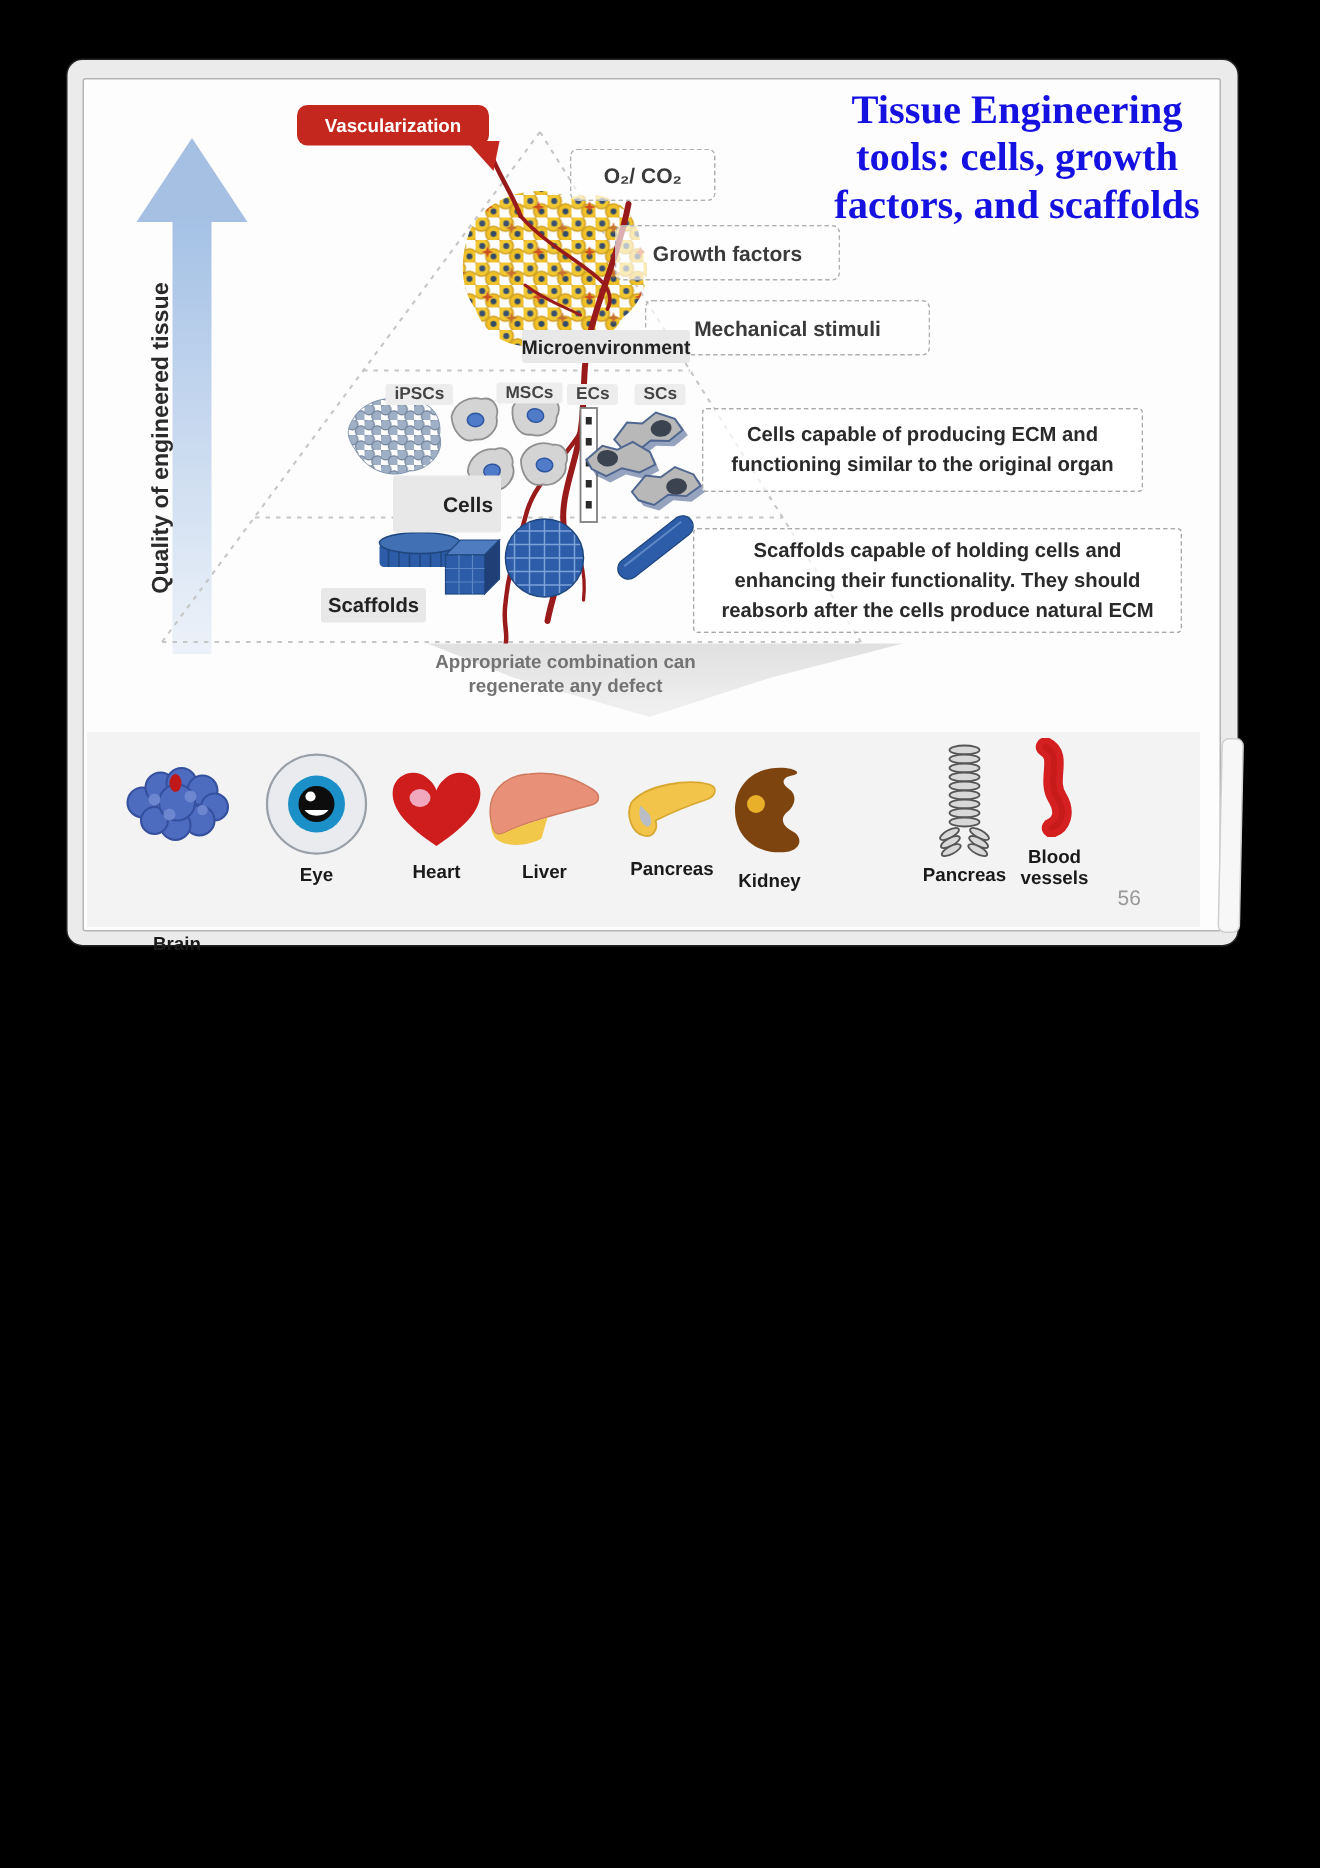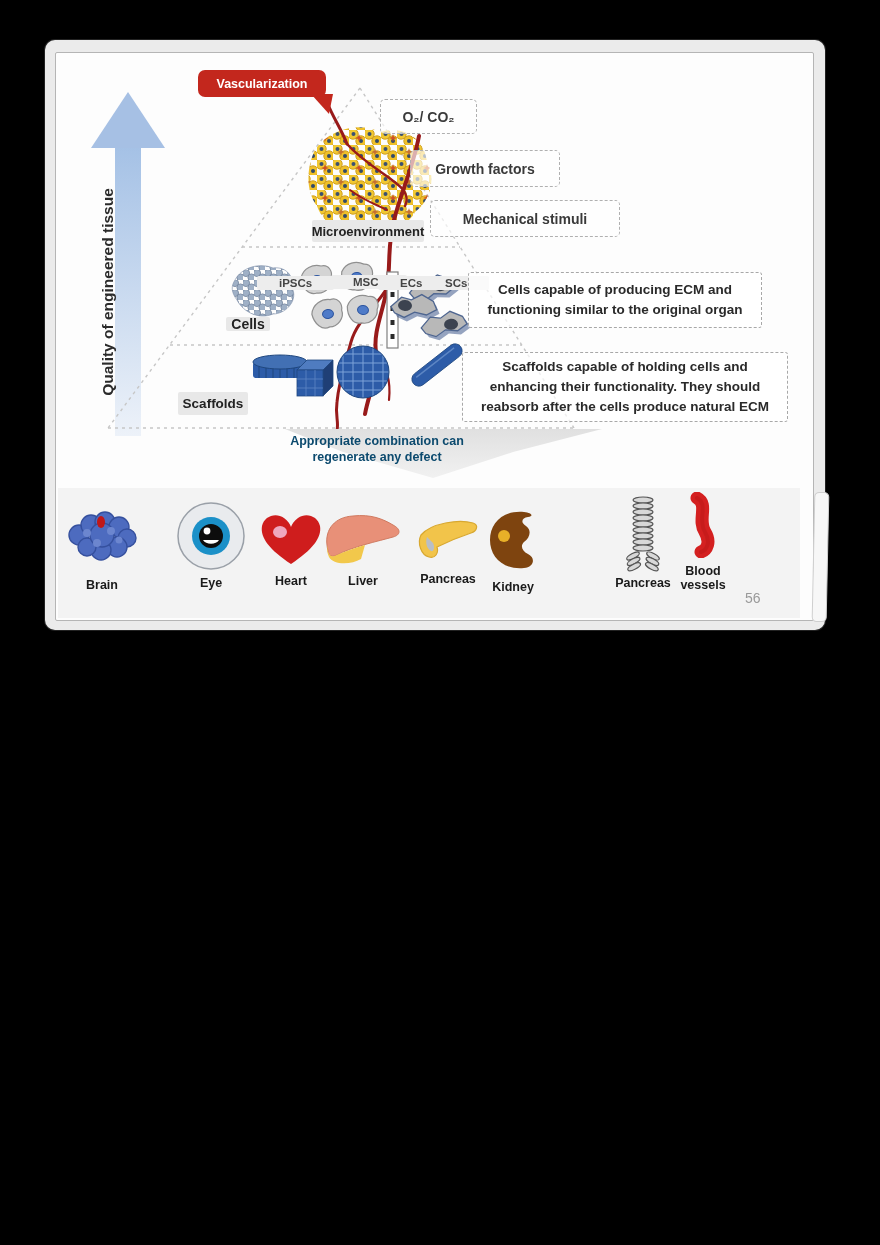--- a/index.html
+++ b/index.html
@@ -18,27 +18,27 @@
   .callout{left:153px;top:30px;width:128px;height:27px;background:var(--callout-red,#c3271d);
            border-radius:7px;color:#fff;font-weight:bold;font-size:12.5px;
            display:flex;align-items:center;justify-content:center;}
   .dashbox{border:1.6px dashed #b0b0b0;border-radius:5px;background:rgba(255,255,255,.65);
            display:flex;align-items:center;justify-content:center;
            font-size:14px;font-weight:600;color:#3a3a3a;}
   .desc{border:1.4px dashed #a8a8a8;border-radius:3px;background:rgba(255,255,255,.7);
         font-size:13.5px;font-weight:600;color:#2a2a2a;line-height:1.5;
         display:flex;align-items:center;justify-content:center;text-align:center;padding:4px 8px;box-sizing:border-box;}
   .chip{background:#e8e8e8;color:#222;font-weight:bold;display:flex;align-items:center;
-        justify-content:center;border-radius:2px;}
+        justify-content:center;border-radius:2px;margin-left:36px;}
   .ctlabel{background:#ededed;color:#444;font-weight:600;font-size:11.5px;
-           padding:1px 22px;border-radius:2px;margin-top:20px;}
+           padding:1px 6px;border-radius:2px;}
   .axis-label{left:-62px;top:243px;width:250px;text-align:center;font-size:15.5px;
               font-weight:600;color:#2b2b2b;transform:rotate(-90deg);}
   .banner-text{left:228px;top:394px;width:208px;text-align:center;font-size:12.5px;
-               font-weight:bold;color:#0c4a6e;line-height:1.25;}
+               font-weight:bold;color:#737373;line-height:1.25;}
   .strip{left:13px;top:448px;width:742px;height:130px;background:var(--strip-bg,#f3f3f3);}
   .organ{position:absolute;width:86px;display:flex;flex-direction:column;align-items:center;}
   .organ .ic{height:72px;display:flex;align-items:center;justify-content:center;}
   .organ .lb{font-size:12.5px;font-weight:bold;color:#1a1a1a;text-align:center;line-height:1.15;margin-top:4px;}
   .pagenum{left:700px;top:550px;width:40px;color:#999;font-size:14px;}
 </style>
 </head>
 <body>
 
 <div class="slide">
@@ -195,48 +195,53 @@
       </g>
       <g transform="translate(392,325) rotate(-38)">
         <rect x="-30" y="-7" width="60" height="14" rx="7" fill="#2d5ca8" stroke="#1f477f" stroke-width="0.8"></rect>
         <line x1="-24" y1="-3" x2="24" y2="-3" stroke="#5d86c4" stroke-width="1.4"></line>
       </g>
     </g>
 
     <polygon points="240,389 557,389 468,412 388,438 298,412" fill="url(#gradBanner)"></polygon>
   </svg>
 
+  <div class="abs title">
+    <div>Tissue Engineering</div>
+    <div>tools: cells, growth</div>
+    <div>factors, and scaffolds</div>
+  </div>
 
   <div class="abs axis-label">Quality of engineered tissue</div>
 
   <div class="abs callout">Vascularization</div>
 
   <div class="abs dashbox" style="left:335px;top:59px;width:95px;height:33px;">O₂/ CO₂</div>
   <div class="abs dashbox" style="left:365px;top:110px;width:148px;height:35px;">Growth factors</div>
   <div class="abs dashbox" style="left:385px;top:160px;width:188px;height:35px;">Mechanical stimuli</div>
 
   <div class="abs chip" style="left:267px;top:180px;width:112px;height:22px;font-size:13px;">Microenvironment</div>
-  <div class="abs chip" style="left:181px;top:277px;width:44px;height:14px;font-size:14px;">Cells</div>
+  <div class="abs chip" style="left:181px;top:277px;width:44px;height:38px;font-size:14px;padding-left:28px;">Cells</div>
   <div class="abs chip" style="left:133px;top:352px;width:70px;height:23px;font-size:13.5px;">Scaffolds</div>
 
   <div class="abs ctlabel" style="left:212px;top:216px;">iPSCs</div>
   <div class="abs ctlabel" style="left:286px;top:215px;">MSCs</div>
   <div class="abs ctlabel" style="left:333px;top:216px;">ECs</div>
   <div class="abs ctlabel" style="left:378px;top:216px;text-align:center;">SCs</div>
 
   <div class="abs desc" style="left:423px;top:232px;width:294px;height:56px;">Cells capable of producing ECM and functioning similar to the original organ</div>
   <div class="abs desc" style="left:417px;top:312px;width:326px;height:70px;">Scaffolds capable of holding cells and enhancing their functionality. They should reabsorb after the cells produce natural ECM</div>
 
   <div class="abs banner-text">
     <div>Appropriate combination can</div>
     <div>regenerate any defect</div>
   </div>
 
   <div class="abs strip">
-    <div class="organ" style="left:1px;top:14px;">
+    <div class="organ" style="left:17px;top:14px;gap:44px;">
       <div class="ic">
         <svg width="78" height="58" viewBox="0 0 78 58">
           <g fill="#4d6bbf" stroke="#35509e" stroke-width="1.4">
             <circle cx="16" cy="26" r="10"></circle>
               <circle cx="28" cy="16" r="10"></circle>
               <circle cx="42" cy="13" r="10"></circle>
               <circle cx="56" cy="18" r="10"></circle>
               <circle cx="64" cy="29" r="9"></circle>
               <circle cx="54" cy="38" r="10"></circle>
               <circle cx="38" cy="41" r="10"></circle>

